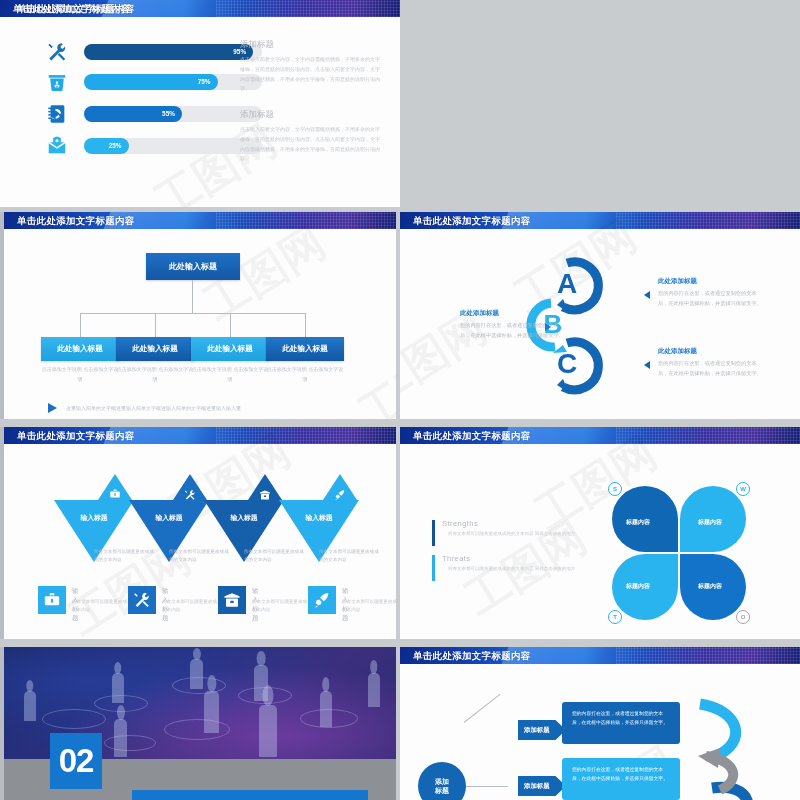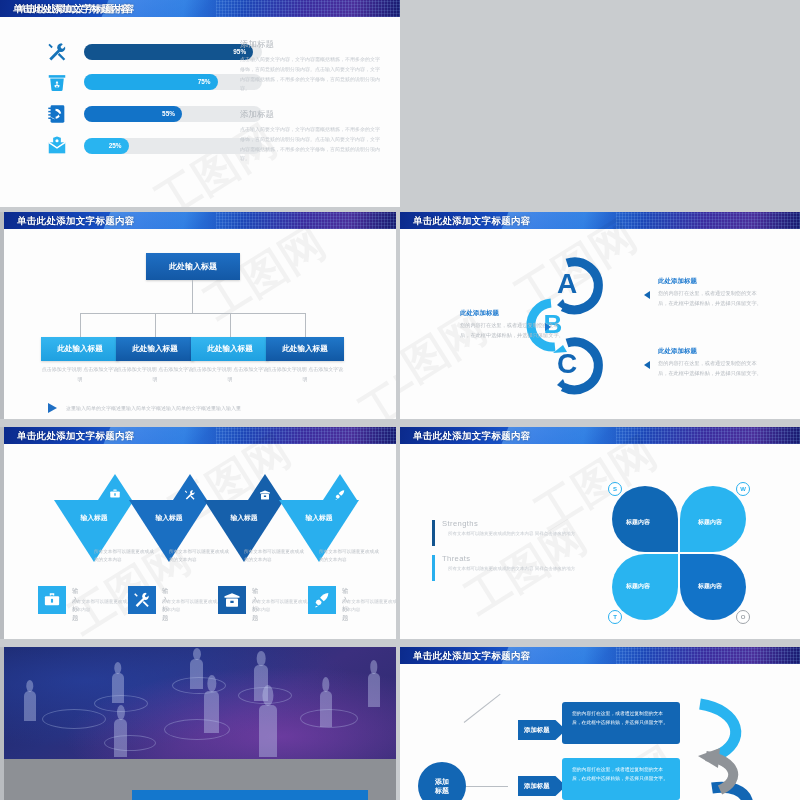--- a/index.html
+++ b/index.html
@@ -564,20 +564,21 @@
       <div class="ppl" style="left:108px;top:26px;width:12px;height:30px;"></div>
       <div class="ppl" style="left:186px;top:12px;width:13px;height:30px;"></div>
       <div class="ppl" style="left:250px;top:18px;width:14px;height:36px;"></div>
       <div class="ppl" style="left:200px;top:44px;width:15px;height:42px;"></div>
       <div class="ppl" style="left:255px;top:58px;width:18px;height:52px;"></div>
       <div class="ppl" style="left:316px;top:44px;width:12px;height:36px;"></div>
       <div class="ppl" style="left:364px;top:26px;width:12px;height:34px;"></div>
       <div class="ppl" style="left:110px;top:72px;width:13px;height:38px;"></div>
     </div>
     <div class="gband"></div>
+    <div class="num02">02</div>
     <div class="bluebar"></div>
   </div>
 
   <div class="slide sl8">
     <div class="hdr">
       <div class="hdr-t">单击此处添加文字标题内容</div>
     </div>
     <div class="body">
       <div class="wm" style="left:150px;top:100px;">工图网</div>
 

